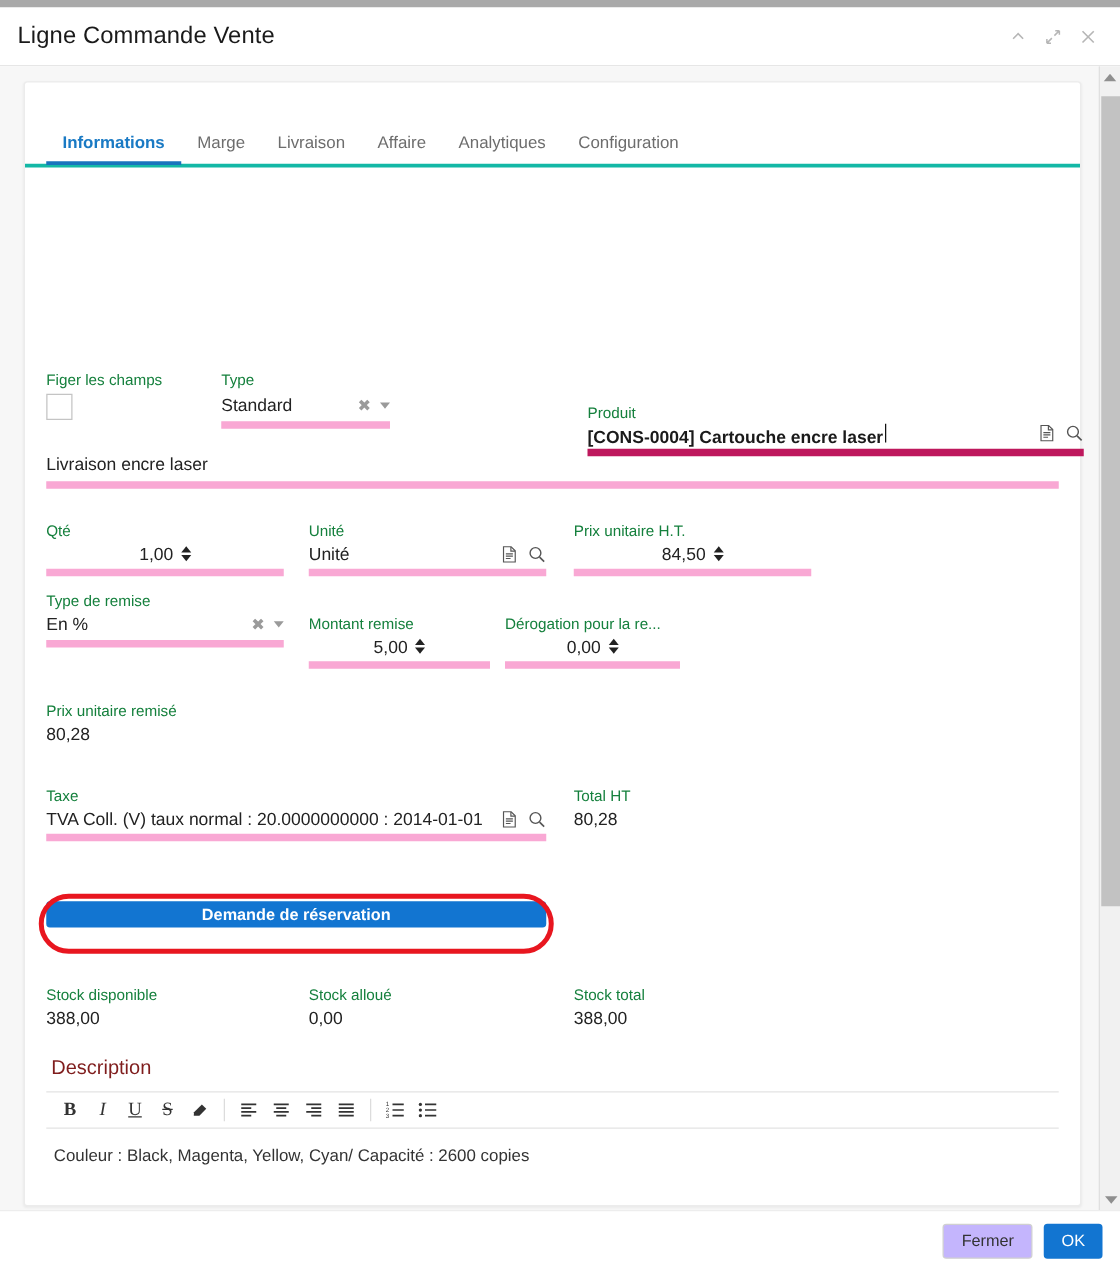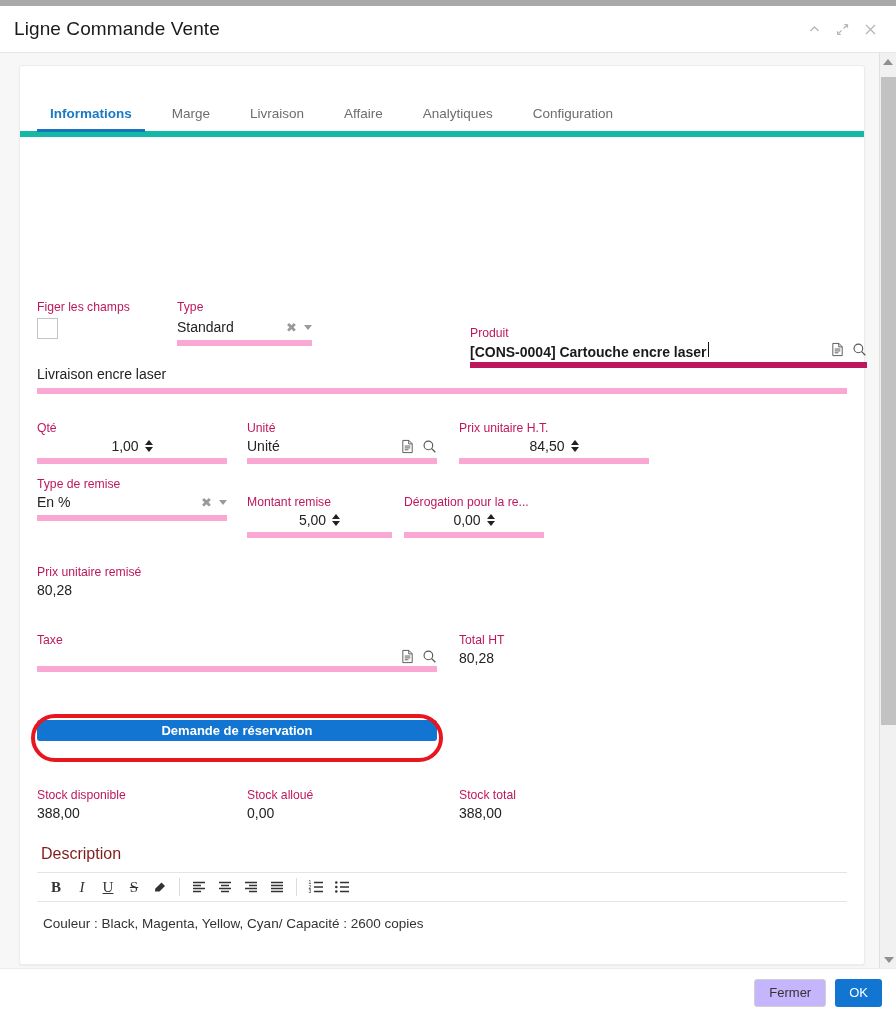--- a/index.html
+++ b/index.html
@@ -39,37 +39,37 @@
     width: 846px;
     min-height: 900px;
     background: #ffffff;
     border: 1px solid #ececec;
     border-radius: 3px;
     box-shadow: 0 1px 2px rgba(0,0,0,.05);
   }
 
   .tabs {
     display: flex; align-items: flex-end;
-    gap: 14px;
+    gap: 0;
     padding: 34px 0 0 17px;
-    border-bottom: 6px solid #14b8a6;
+    border-bottom: 3px solid #14b8a6;
     margin: 0 0 0 0;
   }
   .tab {
     font-size: 13.5px; color: #6d6d6d;
     padding: 6px 13px 8px 13px;
     cursor: pointer; white-space: nowrap;
     border-bottom: 3px solid transparent;
     margin-bottom: -1px;
   }
   .tab.active { color: #1a7ac4; font-weight: bold; border-bottom-color: #1874bd; }
 
   .content { padding: 0 17px; position: relative; }
 
-  .label { font-size: 12.2px; color: #be185d; font-weight: 400; line-height: 16px; }
+  .label { font-size: 12.2px; color: #15803d; font-weight: 400; line-height: 16px; }
   .value { font-size: 14px; color: #222; line-height: 20px; }
   .field { position: relative; }
   .underline { border-bottom: 6px solid #f9a8d4; }
   .underline-blue { border-bottom: 6px solid #be185d; font-weight: bold; }
 
   .row { display: flex; }
 
   
   .produit-wrap { position: absolute; left: 450px; top: 26px; width: 397px; }
   .produit-val {
@@ -334,20 +334,21 @@
 
       <div class="field" style="margin-top:26px;">
         <div class="label">Prix unitaire remisé</div>
         <div class="value">80,28</div>
       </div>
 
       <div class="row" style="margin-top:32px;">
         <div class="field" style="width:400px;">
           <div class="label">Taxe</div>
           <div class="underline" style="display:flex;align-items:center;padding-bottom:2px;">
+            <span class="value">TVA Coll. (V) taux normal : 20.0000000000 : 2014-01-01</span>
             <span class="icons">
               <span class="ic">
                 <svg width="15" height="15" viewBox="0 0 16 16">
                     <path d="M3 1.5 h6.5 L13 5 v9.5 H3 Z" fill="none" stroke="#555" stroke-width="1"></path>
                     <path d="M9.3 1.6 v3.6 h3.5" fill="none" stroke="#555" stroke-width="1"></path>
                     <path d="M5 7.5h6M5 9.5h6M5 11.5h4" stroke="#555" stroke-width="1"></path>
                   </svg>
               </span>
               <span class="ic">
                 <svg width="15" height="15" viewBox="0 0 16 16">

